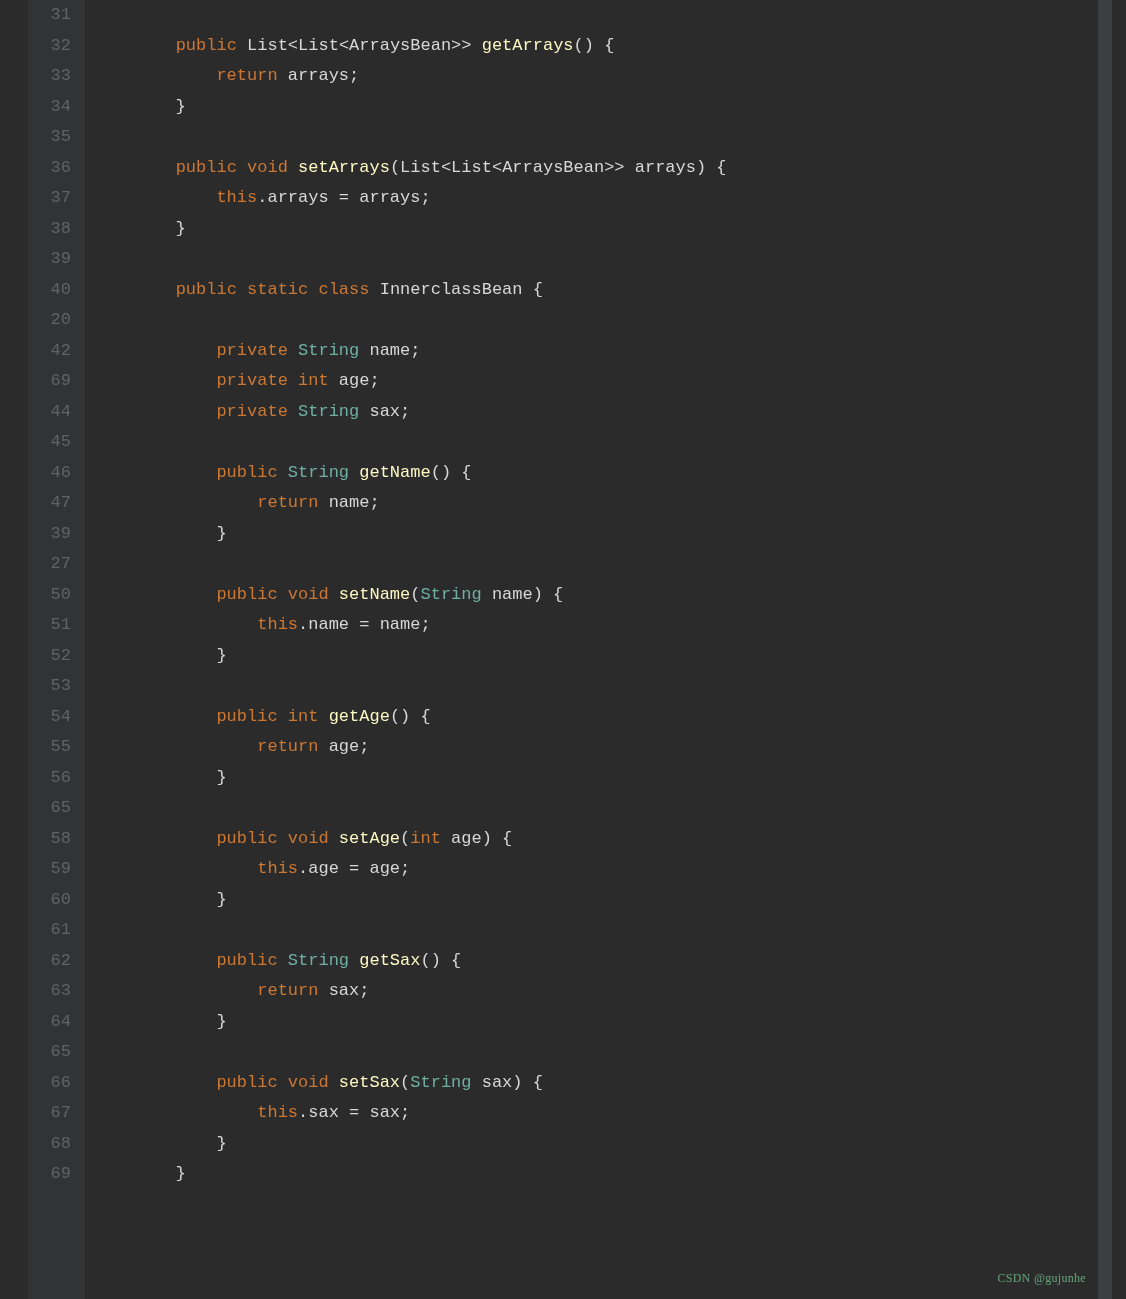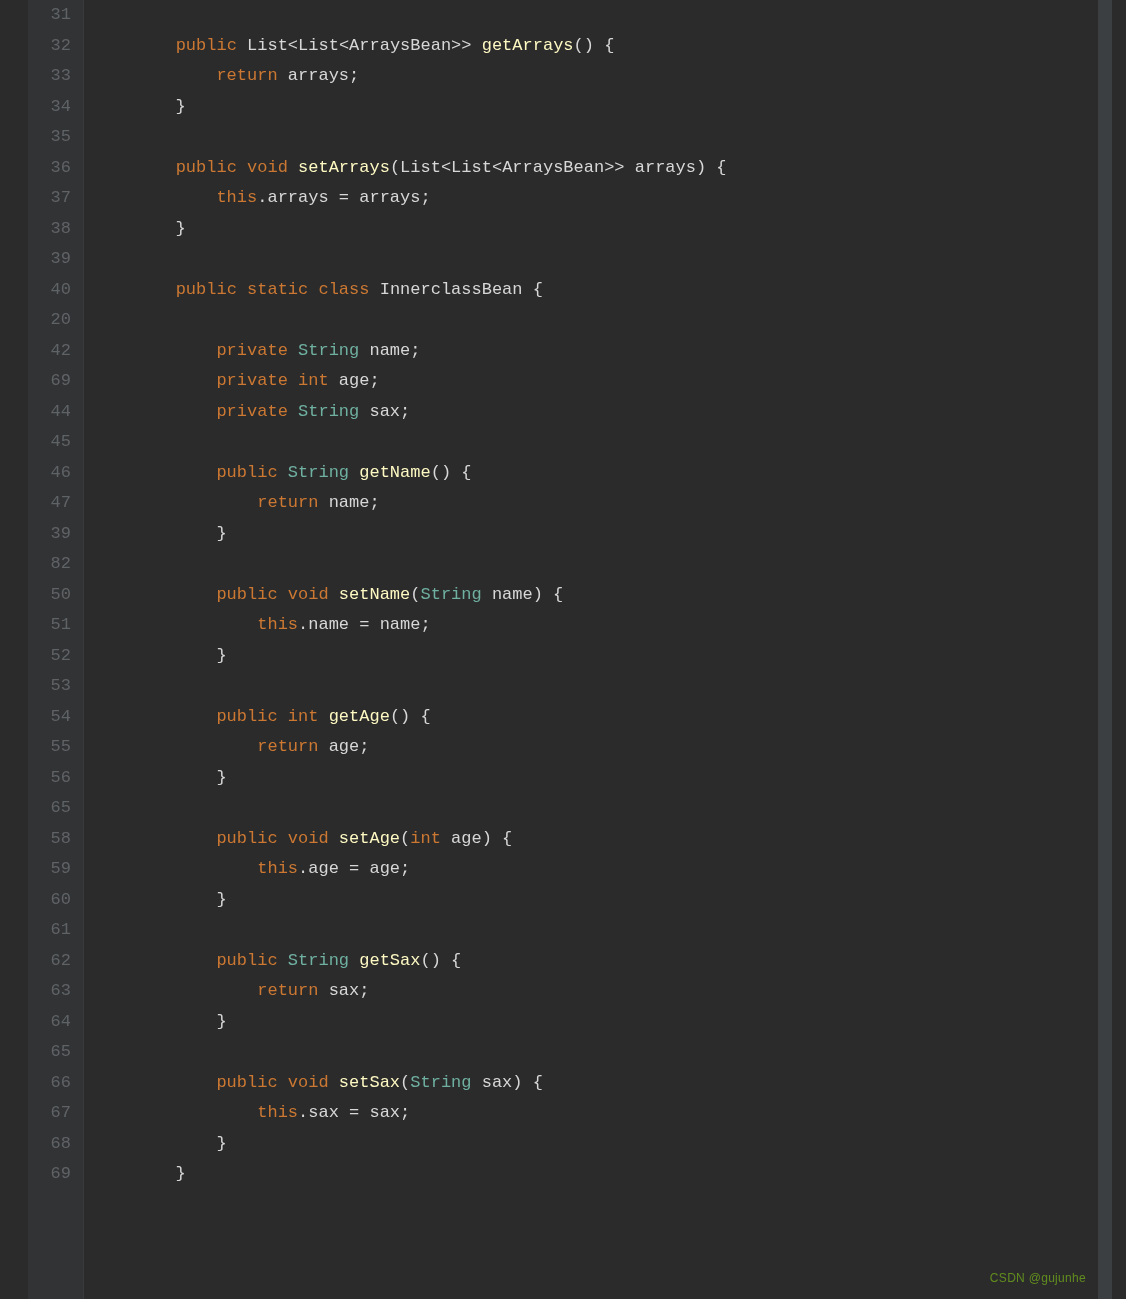--- a/index.html
+++ b/index.html
@@ -51,22 +51,22 @@
       top: 0;
       bottom: 0;
       width: 14px;
       background: #3c3f41;
     }
     .watermark {
       position: absolute;
       bottom: 6px;
       right: 40px;
       font-size: 12px;
-      color: #84cc16;
-      font-family: Liberation Sans, sans-serif;
+      color: #86efac;
+      font-family: Liberation Serif, serif;
       opacity: 0.6;
       letter-spacing: 0.3px;
     }
   </style>
 </head>
 <body>
 
 <div class="editor">
   <div class="gutter" id="gutter">
       <div class="ln">31</div>
@@ -80,21 +80,21 @@
       <div class="ln">39</div>
       <div class="ln">40</div>
       <div class="ln">20</div>
       <div class="ln">42</div>
       <div class="ln">69</div>
       <div class="ln">44</div>
       <div class="ln">45</div>
       <div class="ln">46</div>
       <div class="ln">47</div>
       <div class="ln">39</div>
-      <div class="ln">82</div>
+      <div class="ln">27</div>
       <div class="ln">50</div>
       <div class="ln">51</div>
       <div class="ln">52</div>
       <div class="ln">53</div>
       <div class="ln">54</div>
       <div class="ln">55</div>
       <div class="ln">56</div>
       <div class="ln">65</div>
       <div class="ln">58</div>
       <div class="ln">59</div>

